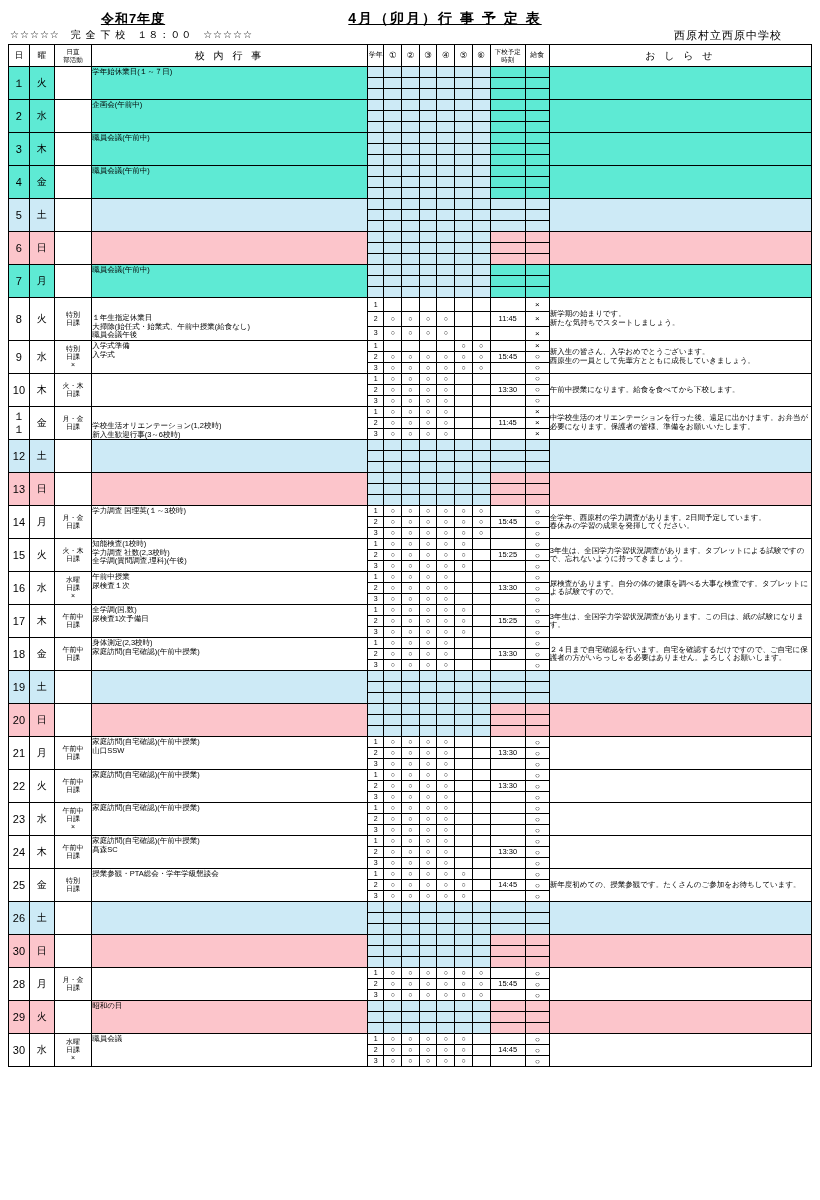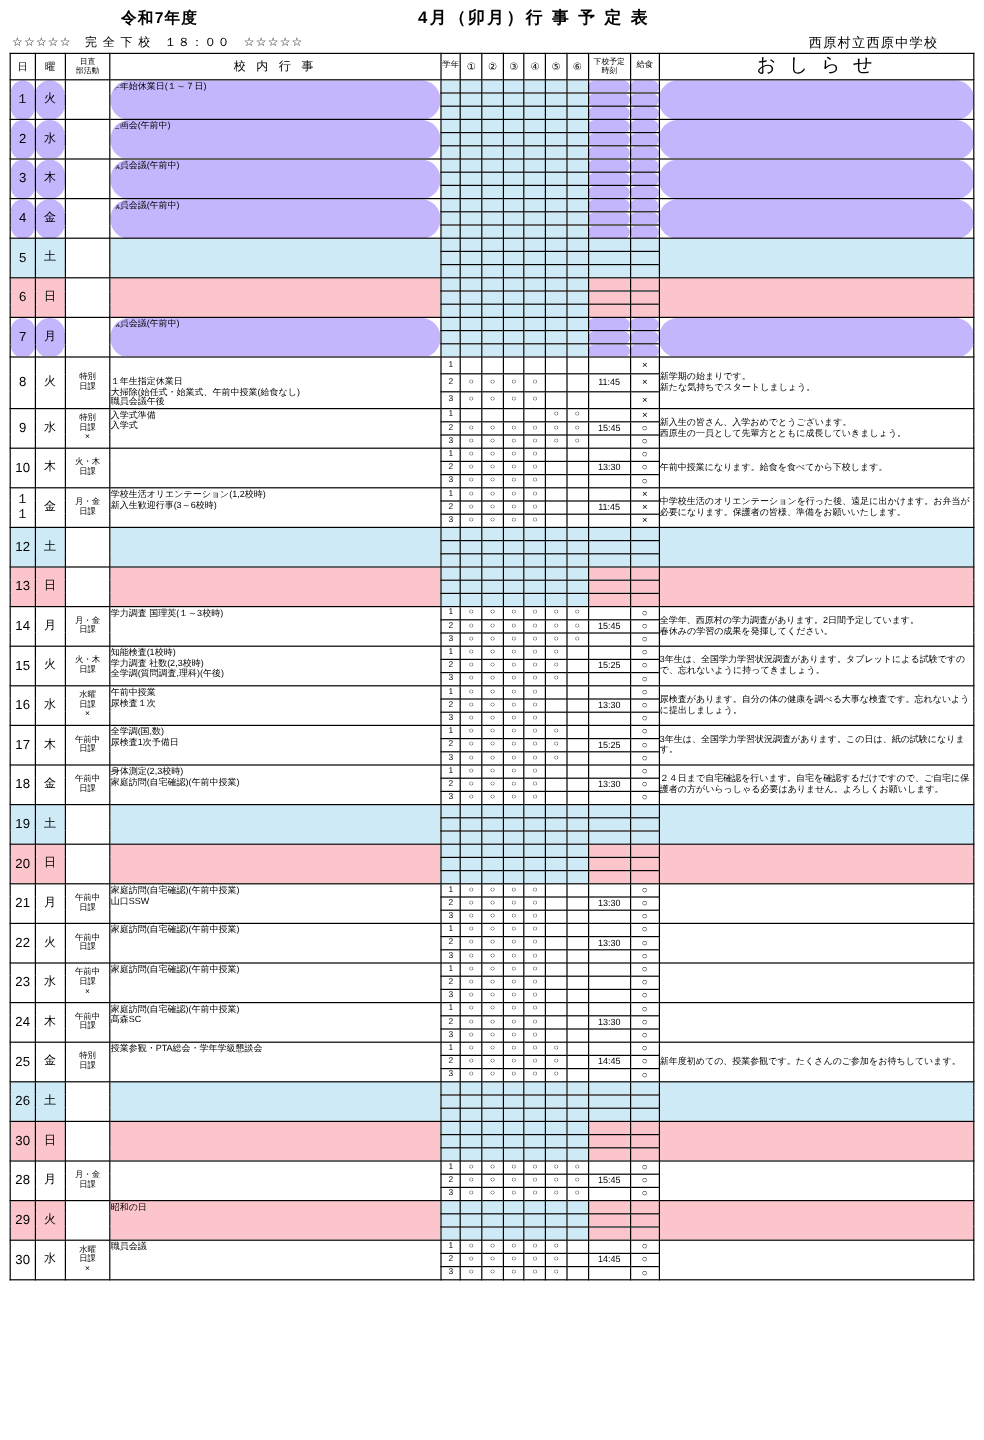--- a/index.html
+++ b/index.html
@@ -11,23 +11,24 @@
   #page {
     width: 820px;
     height: 1200px;
     position: relative;
     padding: 6px 8px 0 8px;
     overflow: hidden;
   }
   
   .hdr-row1 {
     display: flex;
-    align-items: flex-start;
+    align-items: flex-end;
     height: 22px;
     padding-left: 10px;
+    text-decoration: underline;
   }
   .hdr-era {
     font-size: 13px;
     font-weight: bold;
     letter-spacing: 1px;
     width: 230px;
     text-align: center;
   }
   .hdr-title {
     flex: 1;
@@ -82,21 +83,21 @@
   col.c-lunch  { width: 23px; }
   col.c-notice { width: 252px; }
 
   thead th {
     text-align: center;
     font-weight: normal;
     font-size: 8.5px;
     height: 22px;
   }
   th.th-event { font-size: 10px; letter-spacing: 3px; }
-  th.th-notice { font-size: 16px; letter-spacing: 3px; }
+  th.th-notice { font-size: 10px; letter-spacing: 3px; }
   th.th-grade { font-size: 7px; }
   th.th-time { font-size: 6.5px; line-height: 1.1; }
   th.th-lunch { font-size: 7px; }
   th.th-club { font-size: 6.5px; line-height: 1.1; }
 
   .cell-day {
     text-align: center;
     font-size: 11px;
     letter-spacing: 0;
   }
@@ -133,21 +134,21 @@
   }
   .cell-notice {
     text-align: left;
     padding: 1px 3px;
     font-size: 7.5px;
     line-height: 1.3;
     vertical-align: top;
   }
 
   
-  .bg-green  { background: #c4b5fd; border-radius: 16px; }
+  .bg-green  { background: #5eead4; }
   .bg-pink   { background: #fcc5cb; }
   .bg-blue   { background: #cdeaf6; }
   .bg-white  { background: #ffffff; }
   .bg-grid   { background: #cdeaf6; }
 
   .sub-row td { height: 11px; }
 
   
   .footer {
     margin-top: 3px;
@@ -593,21 +594,21 @@
           <td class="cell-num bg-white">○</td>
           <td class="cell-num bg-white"></td>
           <td class="cell-num bg-white"></td>
           <td class="cell-time bg-white"></td>
           <td class="cell-lunch bg-white">○</td>
         </tr>
         <tr class="sub-row">
           <td class="cell-day bg-white" rowspan="3">１１</td>
           <td class="cell-dow bg-white" rowspan="3">金</td>
           <td class="cell-club bg-white" rowspan="3">月・金<br>日課</td>
-          <td class="cell-event bg-white" rowspan="3" style="vertical-align: top; padding-top: 1px;">学校生活オリエンテーション(1,2校時)<br>新入生歓迎行事(3～6校時)</td>
+          <td class="cell-event bg-white" rowspan="3" style="vertical-align: top; padding-top: 15px;">学校生活オリエンテーション(1,2校時)<br>新入生歓迎行事(3～6校時)</td>
           <td class="cell-grade bg-white">1</td>
           <td class="cell-num bg-white">○</td>
           <td class="cell-num bg-white">○</td>
           <td class="cell-num bg-white">○</td>
           <td class="cell-num bg-white">○</td>
           <td class="cell-num bg-white"></td>
           <td class="cell-num bg-white"></td>
           <td class="cell-time bg-white"></td>
           <td class="cell-lunch bg-white">×</td>
           <td class="cell-notice bg-white" rowspan="3">中学校生活のオリエンテーションを行った後、遠足に出かけます。お弁当が必要になります。保護者の皆様、準備をお願いいたします。</td>
@@ -793,21 +794,21 @@
           <td class="cell-event bg-white" rowspan="3" style="vertical-align: top; padding-top: 1px;">午前中授業<br>尿検査１次</td>
           <td class="cell-grade bg-white">1</td>
           <td class="cell-num bg-white">○</td>
           <td class="cell-num bg-white">○</td>
           <td class="cell-num bg-white">○</td>
           <td class="cell-num bg-white">○</td>
           <td class="cell-num bg-white"></td>
           <td class="cell-num bg-white"></td>
           <td class="cell-time bg-white"></td>
           <td class="cell-lunch bg-white">○</td>
-          <td class="cell-notice bg-white" rowspan="3">尿検査があります。自分の体の健康を調べる大事な検査です。忘れないように提出しましょう。</td>
+          <td class="cell-notice bg-white" rowspan="3">尿検査があります。自分の体の健康を調べる大事な検査です。タブレットによる試験ですので。</td>
         </tr>
         <tr class="sub-row">
           <td class="cell-grade bg-white">2</td>
           <td class="cell-num bg-white">○</td>
           <td class="cell-num bg-white">○</td>
           <td class="cell-num bg-white">○</td>
           <td class="cell-num bg-white">○</td>
           <td class="cell-num bg-white"></td>
           <td class="cell-num bg-white"></td>
           <td class="cell-time bg-white">13:30</td>

